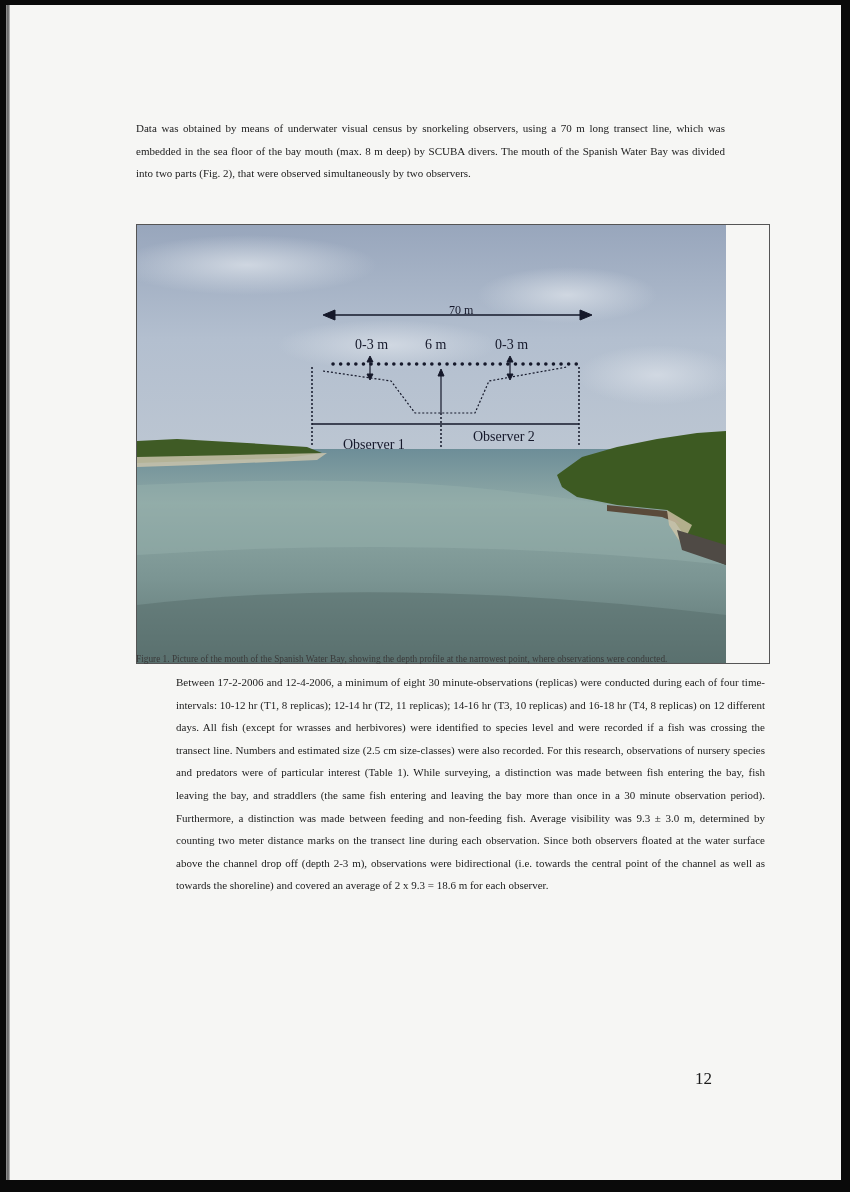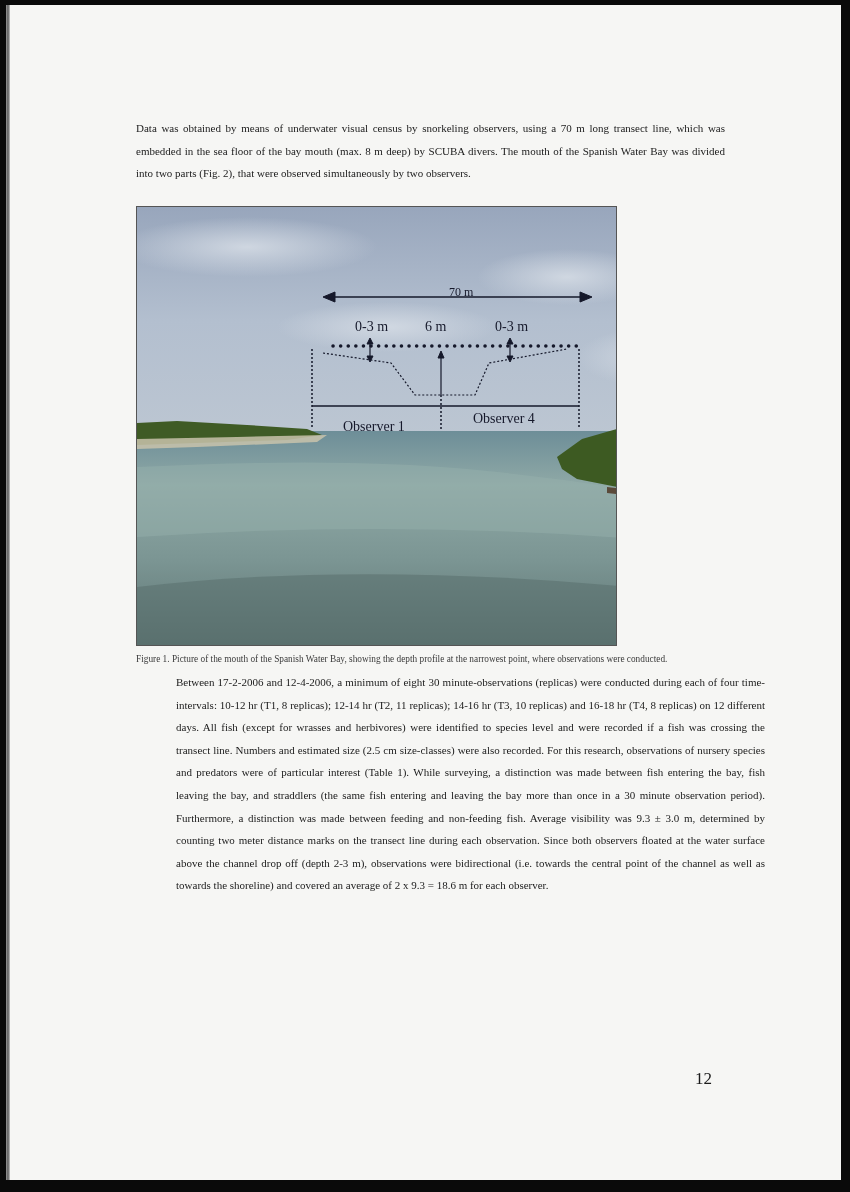--- a/index.html
+++ b/index.html
@@ -25,21 +25,21 @@
     font-size: 11px; line-height: 22.6px; text-align: justify;
     margin: 0;
   }
   .p1 { top: 117px; }
   .p2 { top: 671px; margin-left: 40px; }
   .caption {
     position: absolute; left: 136px; top: 654px; width: 589px;
     font-size: 9.3px; line-height: 11px; text-align: justify; color: #3a3a3a;
   }
   .photo {
-    position: absolute; left: 136px; top: 206px; width: 481px; height: 440px;
+    position: absolute; left: 136px; top: 224px; width: 634px; height: 440px;
     overflow: hidden; border: 1px solid #555;
     box-sizing: border-box;
   }
   .photo svg { display: block; }
   .diag-label {
     position: absolute; font-size: 14px; color: #15182a; white-space: nowrap;
   }
   .page-number {
     position: absolute; left: 695px; top: 1069px; font-size: 17px; color: #1b1b1b;
   }
@@ -121,21 +121,21 @@
       <line x1="304" y1="188" x2="304" y2="222" stroke-width="1.5" stroke-dasharray="2 2"></line>
 
       <line x1="175" y1="199" x2="442" y2="199" stroke-width="1.6"></line>
     </g>
   </svg>
   <span class="diag-label" style="left:312px;top:78px;font-size:12px;">70 m</span>
   <span class="diag-label" style="left:218px;top:112px;">0-3 m</span>
   <span class="diag-label" style="left:288px;top:112px;">6 m</span>
   <span class="diag-label" style="left:358px;top:112px;">0-3 m</span>
   <span class="diag-label" style="left:206px;top:204px;margin-top:8px;">Observer 1</span>
-  <span class="diag-label" style="left:336px;top:204px;">Observer 4</span>
+  <span class="diag-label" style="left:336px;top:204px;">Observer 2</span>
 </div>
 
 <div class="caption">Figure 1. Picture of the mouth of the Spanish Water Bay, showing the depth profile at the narrowest point, where observations were conducted.</div>
 
 <p class="para p2">Between 17-2-2006 and 12-4-2006, a minimum of eight 30 minute-observations (replicas) were conducted during each of four time-intervals: 10-12 hr (T1, 8 replicas); 12-14 hr (T2, 11 replicas); 14-16 hr (T3, 10 replicas) and 16-18 hr (T4, 8 replicas) on 12 different days. All fish (except for wrasses and herbivores) were identified to species level and were recorded if a fish was crossing the transect line. Numbers and estimated size (2.5 cm size-classes) were also recorded. For this research, observations of nursery species and predators were of particular interest (Table 1). While surveying, a distinction was made between fish entering the bay, fish leaving the bay, and  straddlers (the same fish entering and leaving the bay more than once in a 30 minute observation period). Furthermore, a distinction was made between feeding and non-feeding fish. Average visibility was 9.3 ± 3.0 m, determined by counting two meter distance marks on the transect line during each observation. Since both observers floated at the water surface above the channel drop off (depth 2-3 m), observations were bidirectional (i.e. towards the central point of the channel as well as towards the shoreline) and covered an average of 2 x 9.3 = 18.6 m for each observer.</p>
 
 <div class="ghost" style="top:975px;height:60px;"></div>
 
 <div class="page-number">12</div>
 

